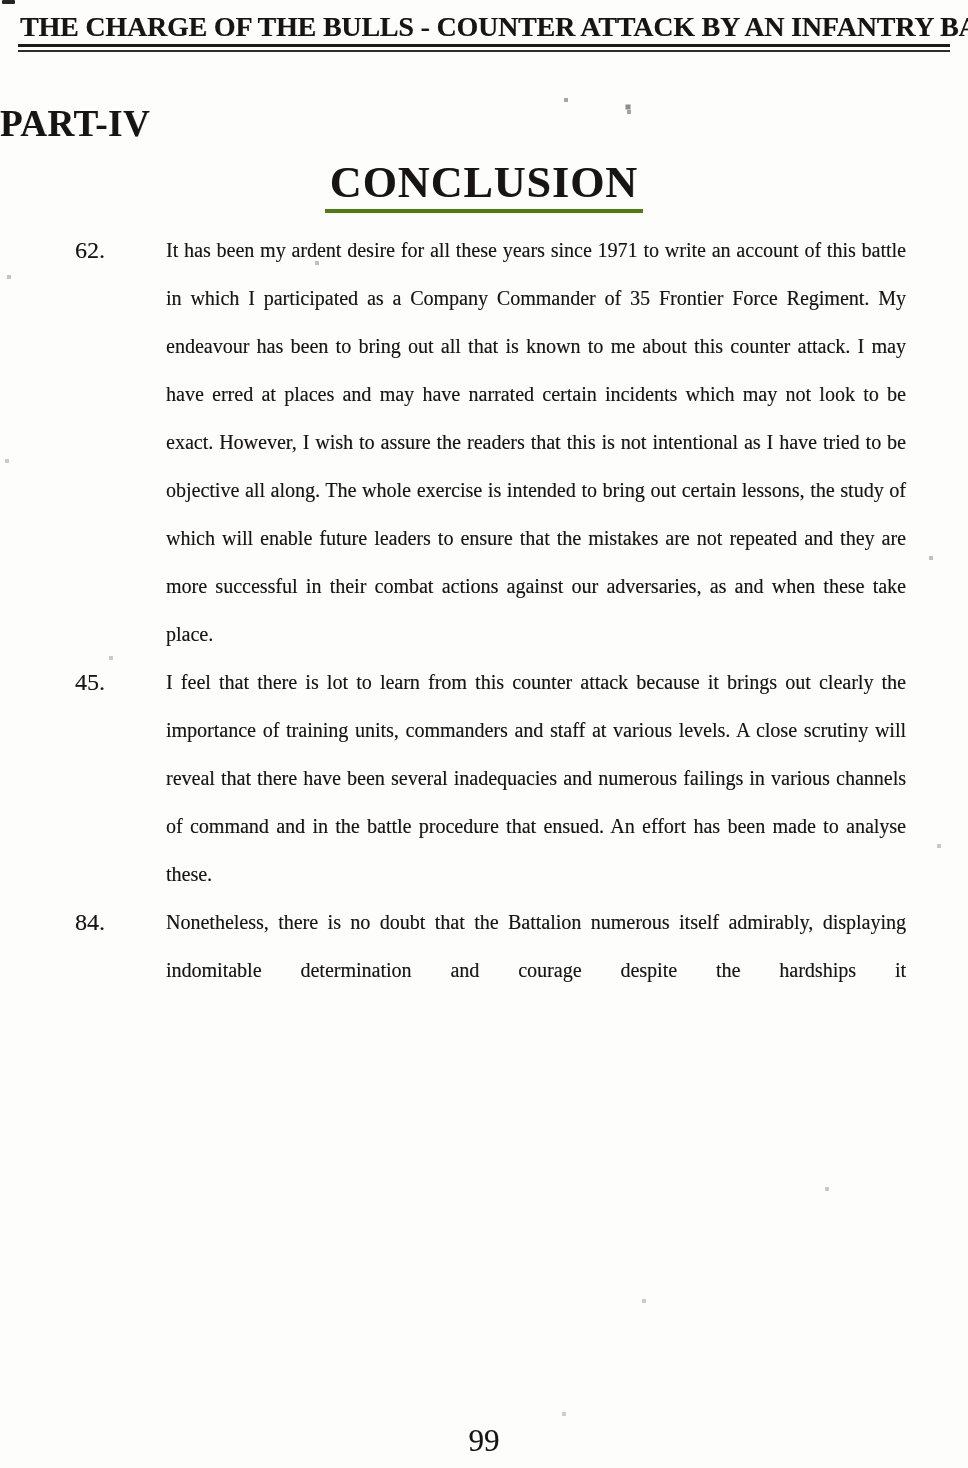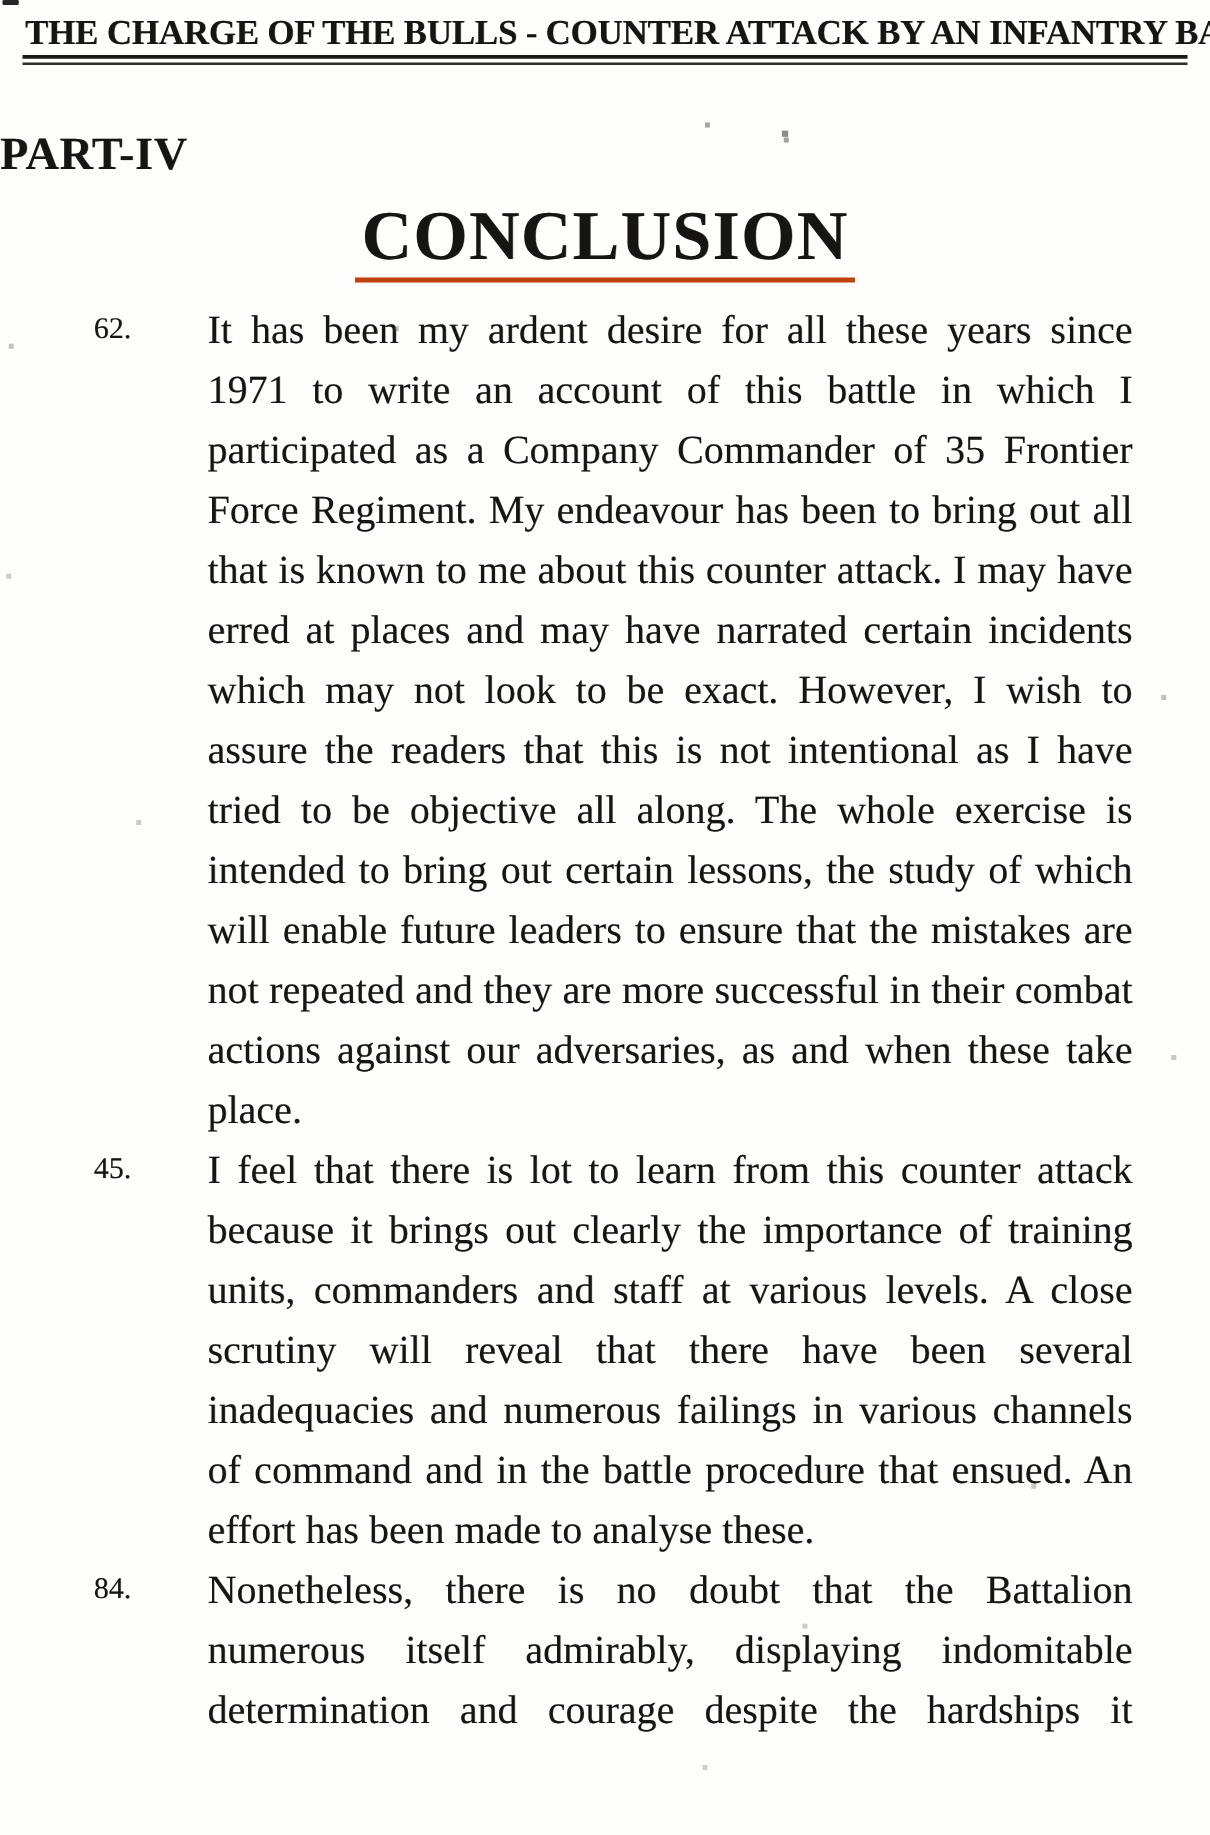--- a/index.html
+++ b/index.html
@@ -43,42 +43,42 @@
     letter-spacing: 0.5px;
     text-shadow: 0.4px 0.4px 0 rgba(20,20,20,0.4);
   }
   .section-title-wrap {
     margin-top: 15px;
     text-align: center;
   }
   .section-title {
     display: inline-block;
     font-weight: bold;
-    font-size: 56px;
+    font-size: 44px;
     line-height: 1.05;
     letter-spacing: 1px;
-    border-bottom: 4px solid #c2410c;
+    border-bottom: 4px solid #4d7c0f;
     padding: 0 5px 3px 5px;
     text-shadow: 0.4px 0.4px 0 rgba(20,20,20,0.4);
   }
 
   
   .text-block {
     margin: 13px 62px 0 75px;
   }
   .para { display: flex; }
   .para-num {
     flex: 0 0 91px;
     font-size: 24px;
     line-height: 48px;
     text-shadow: 0.35px 0.35px 0 rgba(20,20,20,0.4);
   }
   .para-body {
     flex: 1;
-    font-size: 32px;
+    font-size: 20px;
     line-height: 48px;
     text-align: justify;
     text-shadow: 0.35px 0.35px 0 rgba(20,20,20,0.4);
   }
   .para-body.justify-last { text-align-last: justify; }
 
   
   .page-number {
     position: absolute;
     left: 0;
@@ -149,14 +149,15 @@
       <div class="para-body">I feel that there is lot to learn from this counter attack because it brings out clearly the importance of training units, commanders and staff at various levels. A close scrutiny will reveal that there have been several inadequacies and numerous failings in various channels of command and in the battle procedure that ensued. An effort has been made to analyse these.</div>
     </div>
 
     <div class="para">
       <div class="para-num">84.</div>
       <div class="para-body justify-last">Nonetheless, there is no doubt that the Battalion numerous itself admirably, displaying indomitable determination and courage despite the hardships it</div>
     </div>
 
   </main>
 
+  <div class="page-number">99</div>
 
 </div>
 
 </body></html>

